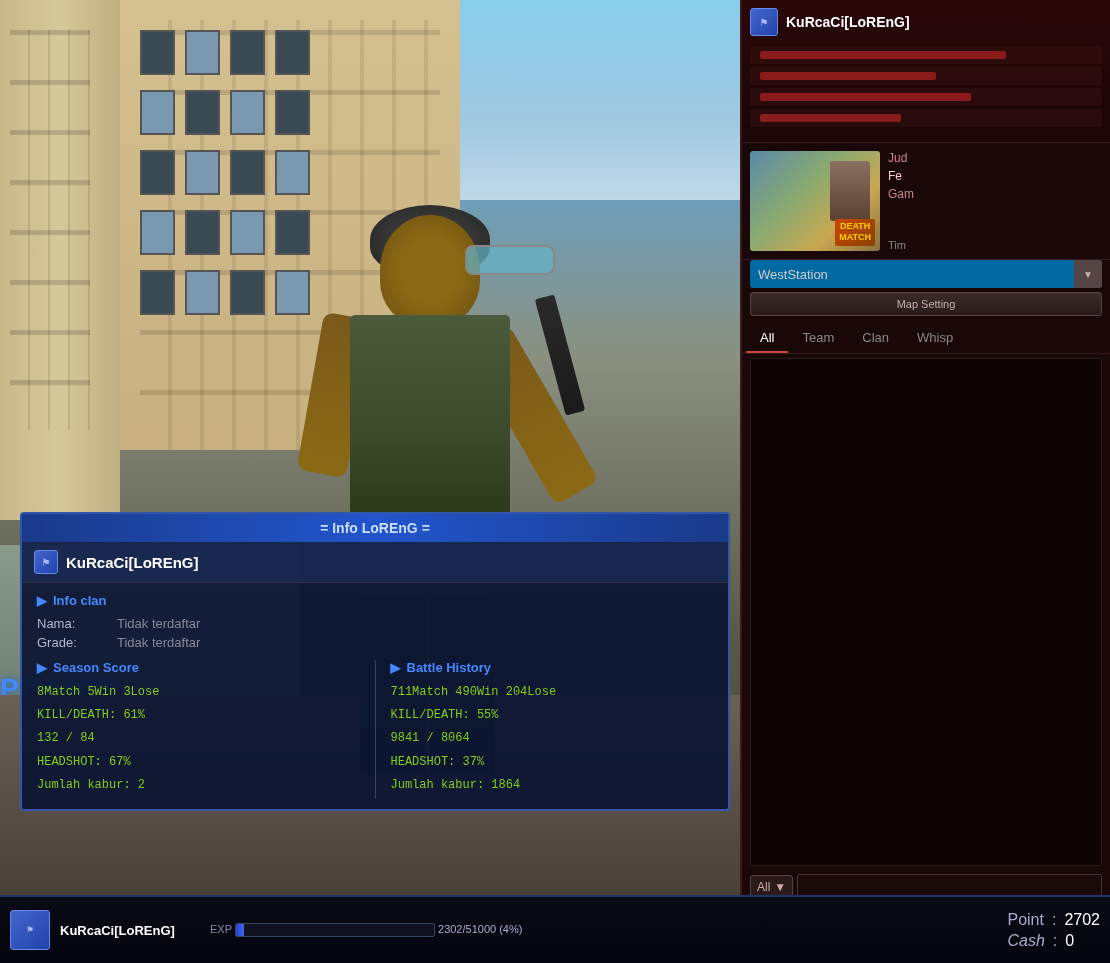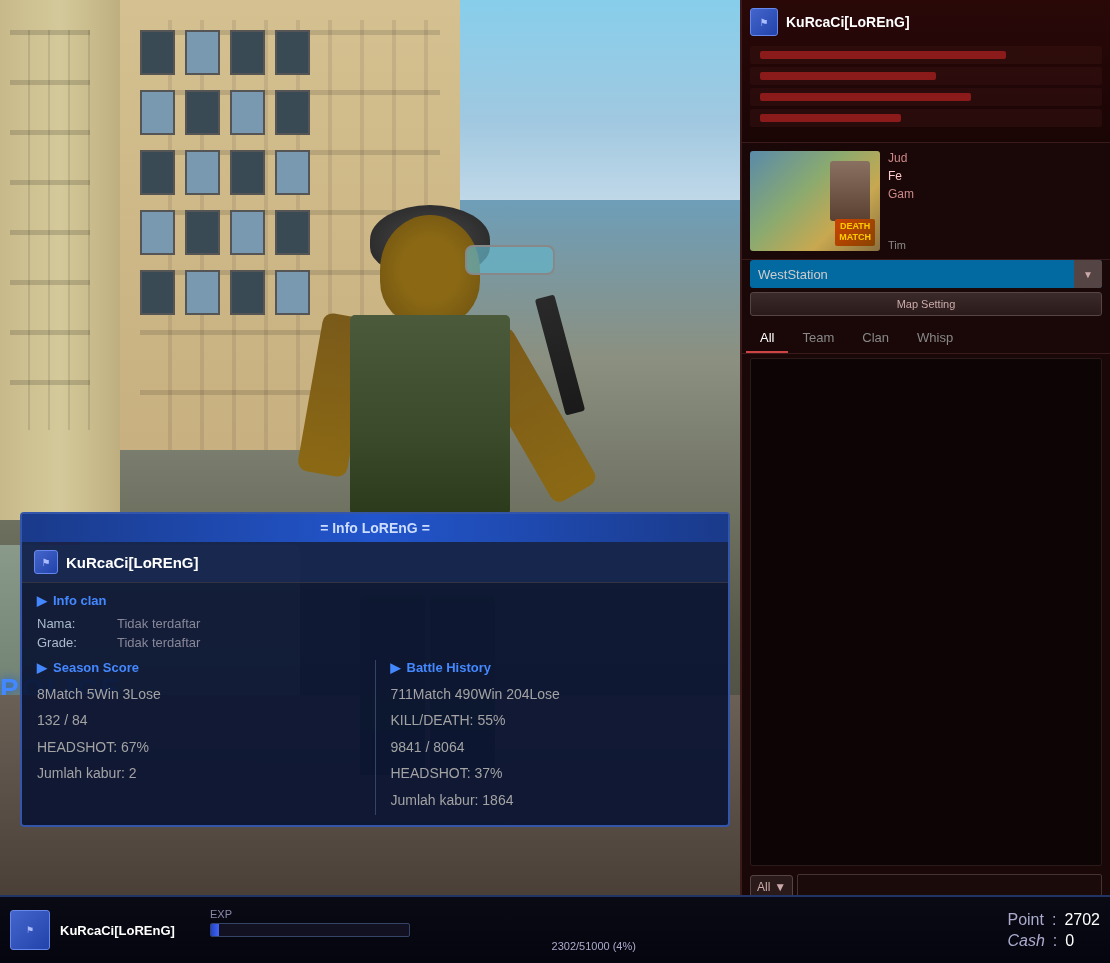--- a/index.html
+++ b/index.html
@@ -313,24 +313,25 @@
       font-size: 13px;
       font-weight: bold;
       margin-bottom: 8px;
     }
     .col-header::before {
       content: '▶';
       margin-right: 6px;
       color: #4488ff;
     }
     .stat-row {
-      color: #a3a3a3;
-      font-size: 14px;
+      color: #84cc16;
+      font-size: 12px;
       margin-bottom: 4px;
       line-height: 1.6;
+      font-family: Liberation Mono, monospace;
     }
     .divider-v {
       width: 1px;
       background: #334466;
       margin: 0 15px;
     }
 
     
     #right-panel {
       position: absolute;
@@ -577,21 +578,21 @@
     }
     .sb-name {
       color: #ffffff;
       font-size: 13px;
       font-weight: bold;
       min-width: 140px;
     }
     .sb-exp-section {
       flex: 1;
       display: flex;
-      flex-direction: column;
+      flex-direction: row;
       gap: 3px;
     }
     .sb-exp-label {
       font-size: 11px;
       color: #8888aa;
     }
     .sb-exp-bar-container {
       background: #111122;
       border: 1px solid #334466;
       height: 14px;
@@ -698,20 +699,24 @@
     </div>
     <div class="info-row">
       <span class="info-label">Grade:</span>
       <span class="info-value">Tidak terdaftar</span>
     </div>
 
     <div class="info-columns">
       <div class="info-col">
         <div class="col-header">Season Score</div>
         <div class="stat-row">8Match 5Win 3Lose</div>
+        <div class="stat-row">
+          <span>KILL/DEATH:</span>
+          <span>61%</span>
+        </div>
         <div class="stat-row">132 / 84</div>
         <div class="stat-row">
           <span>HEADSHOT:</span>
           <span>67%</span>
         </div>
         <div class="stat-row">
           <span>Jumlah kabur:</span>
           <span>2</span>
         </div>
       </div>

